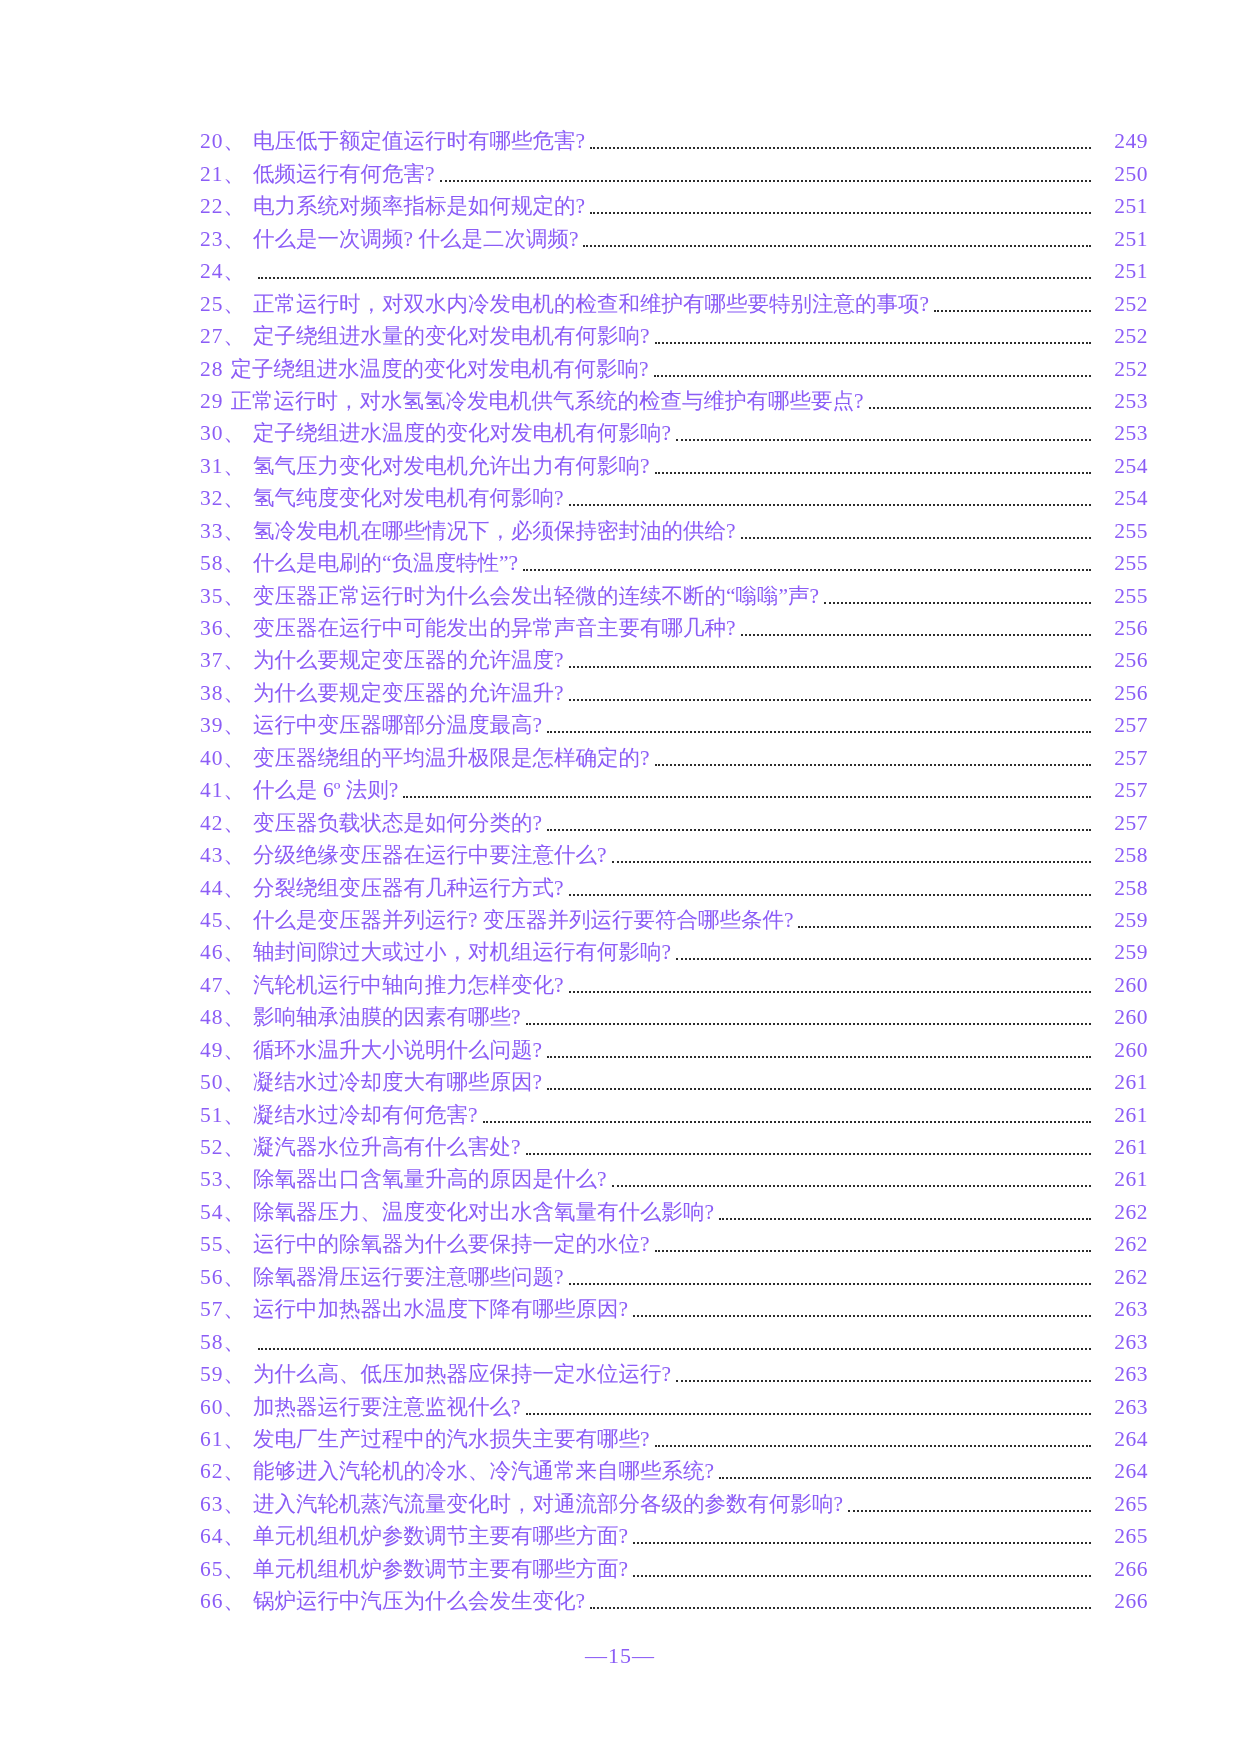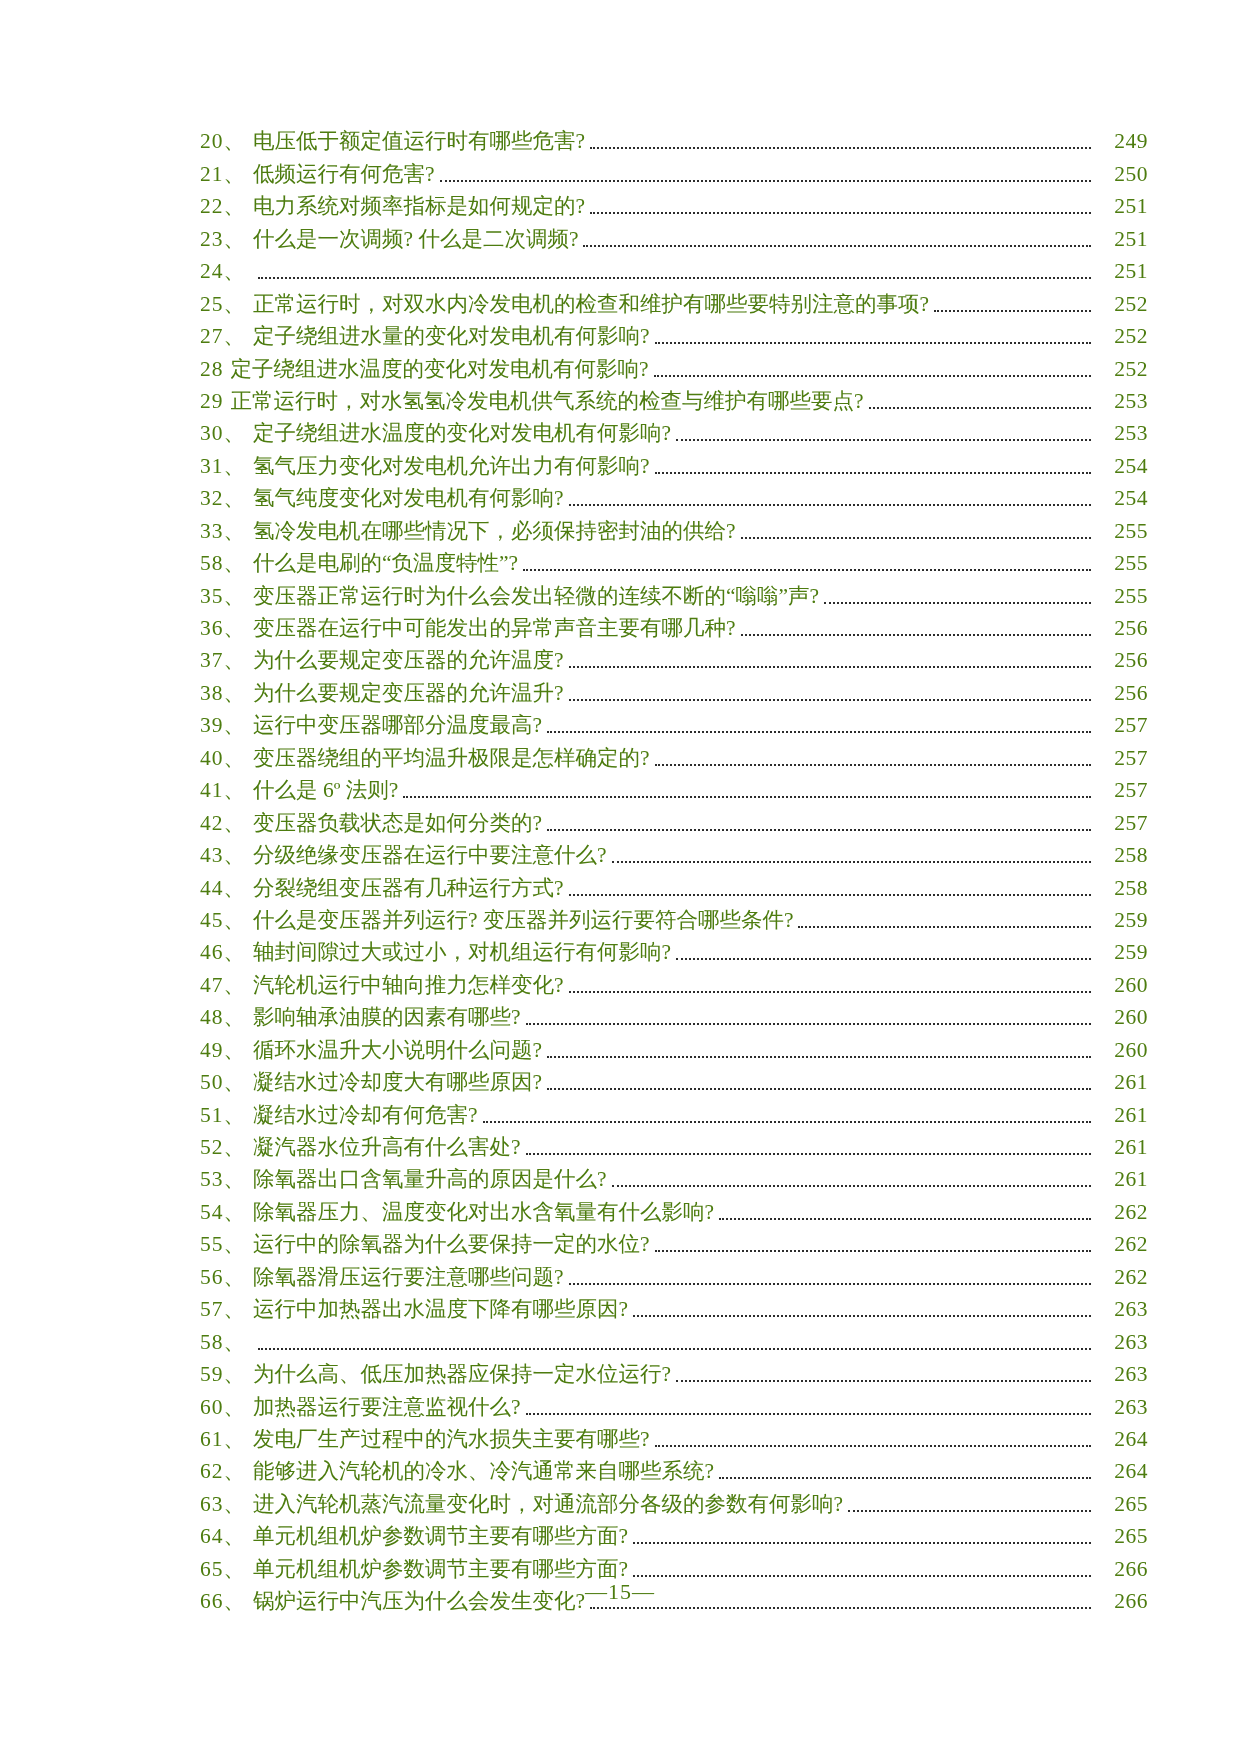--- a/index.html
+++ b/index.html
@@ -4,21 +4,21 @@
 <style>
   * { margin: 0; padding: 0; box-sizing: border-box; }
   html, body { background: #e8e8e8; }
   .page {
     position: relative;
     width: 1240px;
     height: 1754px;
     margin: 0 auto;
     background: #ffffff;
     font-family: "Liberation Serif", "DejaVu Serif", serif;
-    color: #4d7c0f;
+    color: #8b5cf6;
     overflow: hidden;
   }
   .toc {
     position: absolute;
     top: 123px;
     left: 200px;
     right: 92px;
   }
   .entry {
     display: flex;
@@ -53,21 +53,21 @@
     bottom: 6px;
     border-bottom: 2.2px dotted #2c2c2c;
   }
   .pagenum {
     flex: 0 0 auto;
     letter-spacing: 0.5px;
     margin-left: 21px;
   }
   .footer {
     position: absolute;
-    top: 1579px;
+    top: 1643px;
     left: 0;
     width: 100%;
     text-align: center;
     font-size: 22px;
     letter-spacing: 1px;
   }
 </style>
 </head>
 <body>
 

